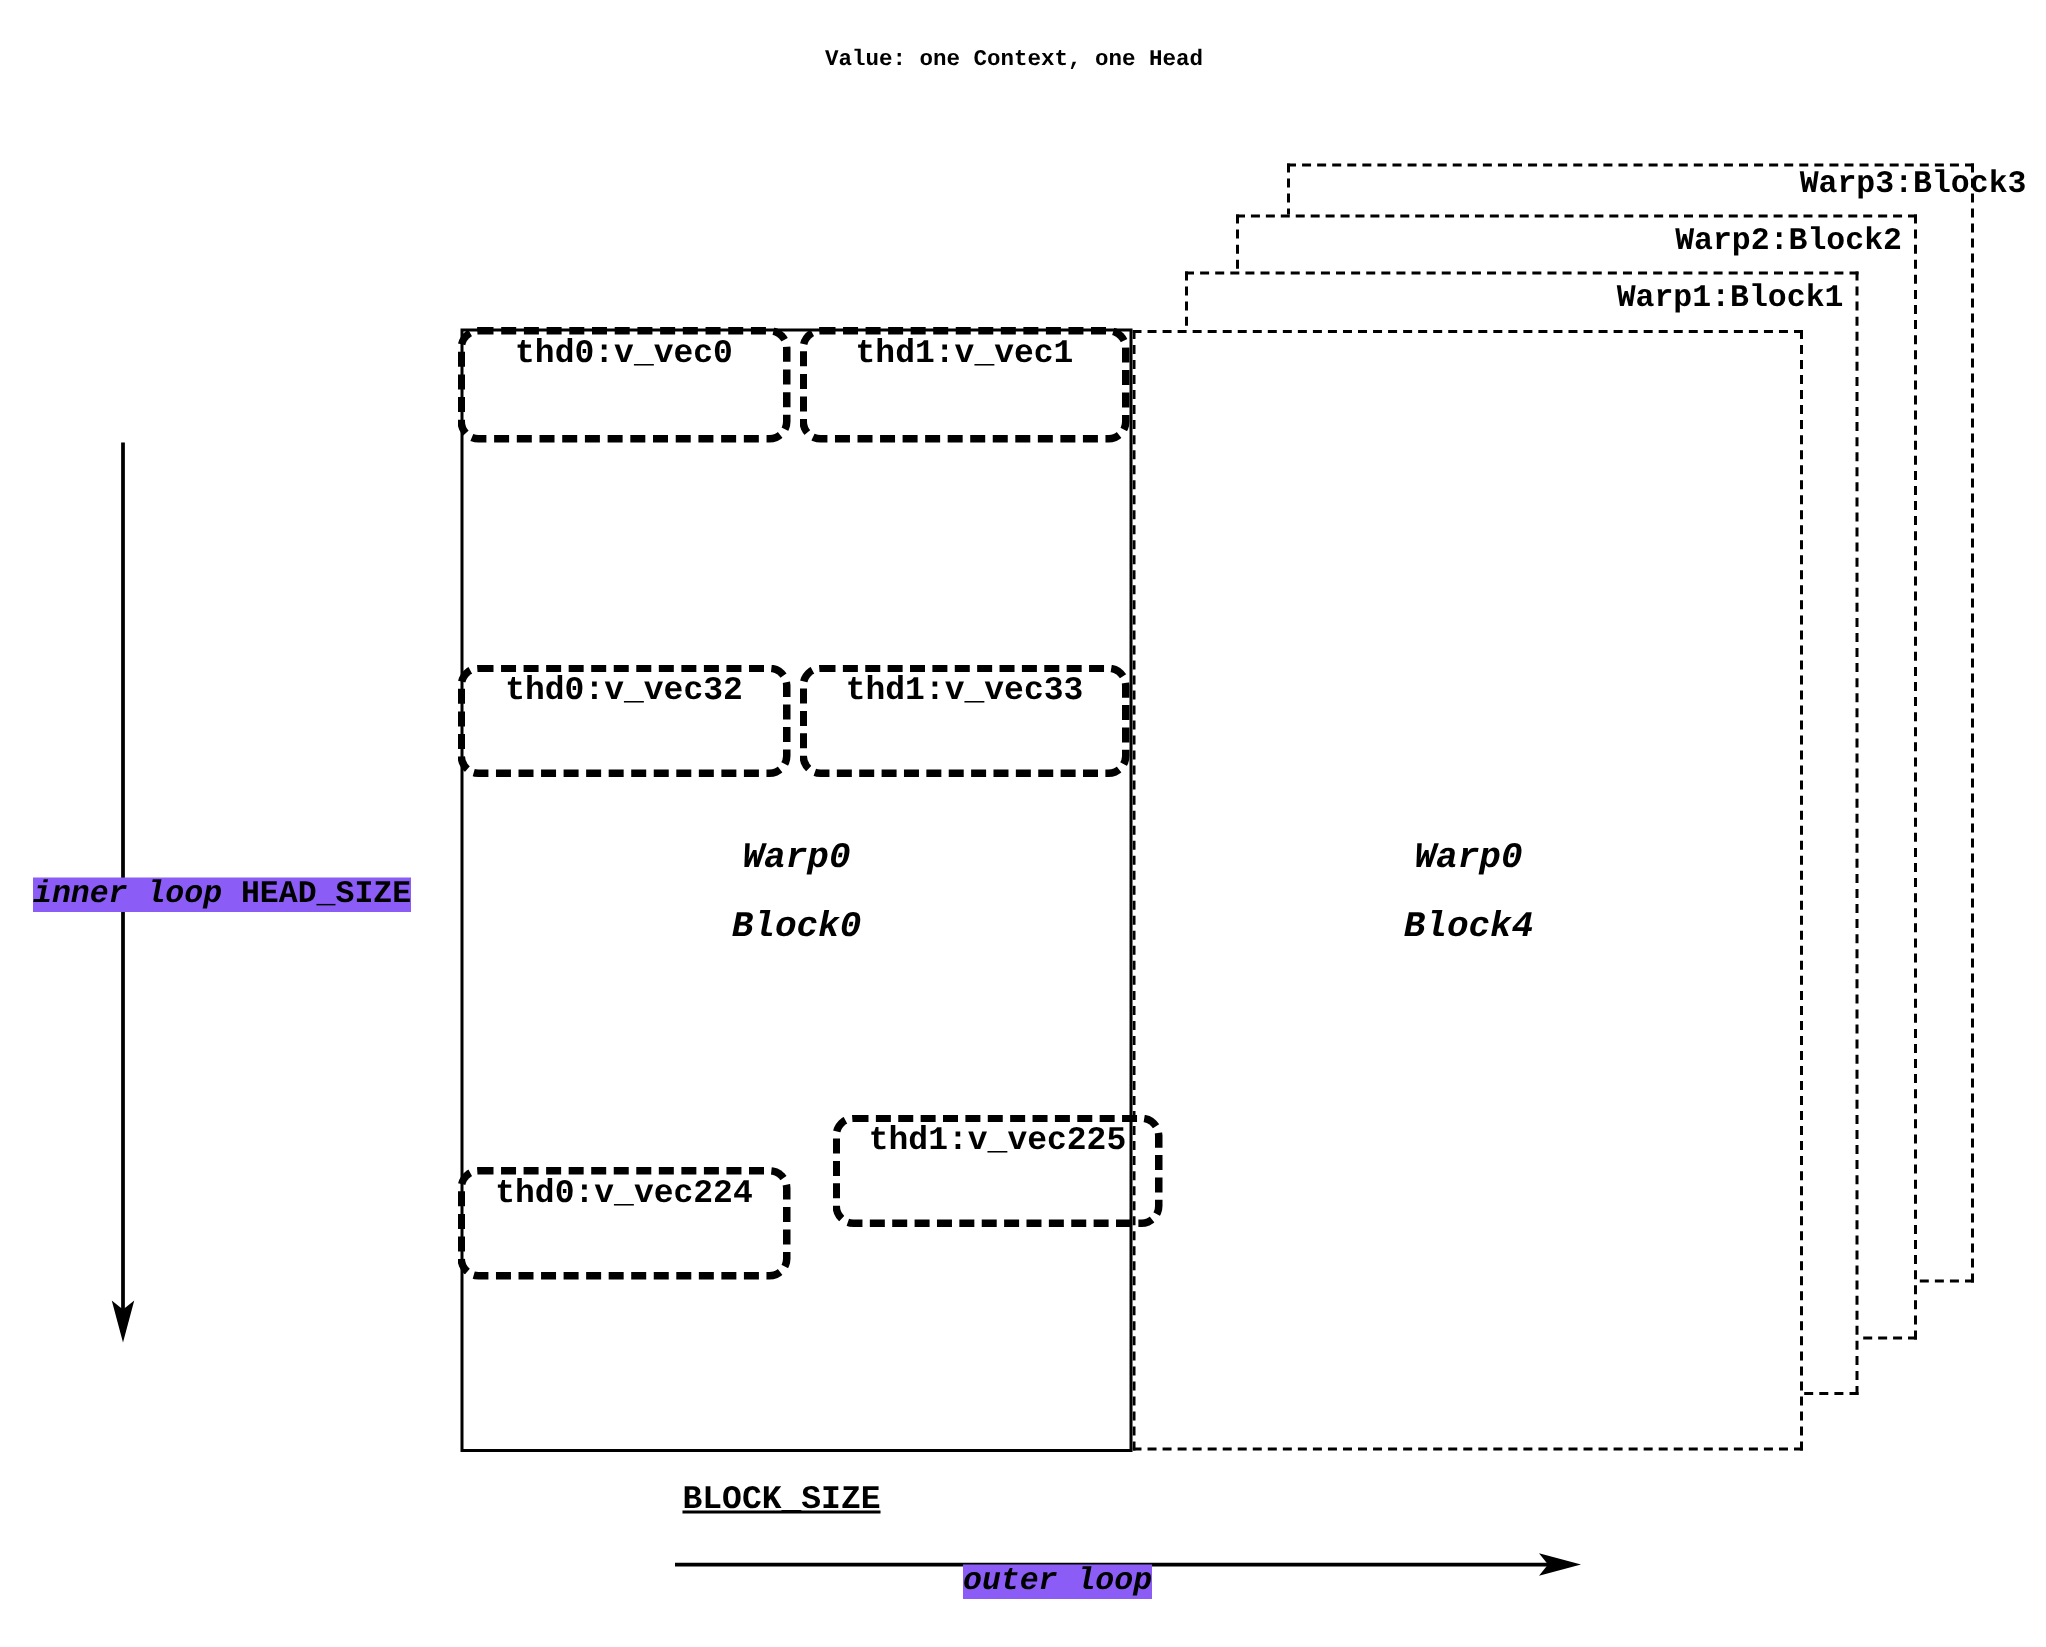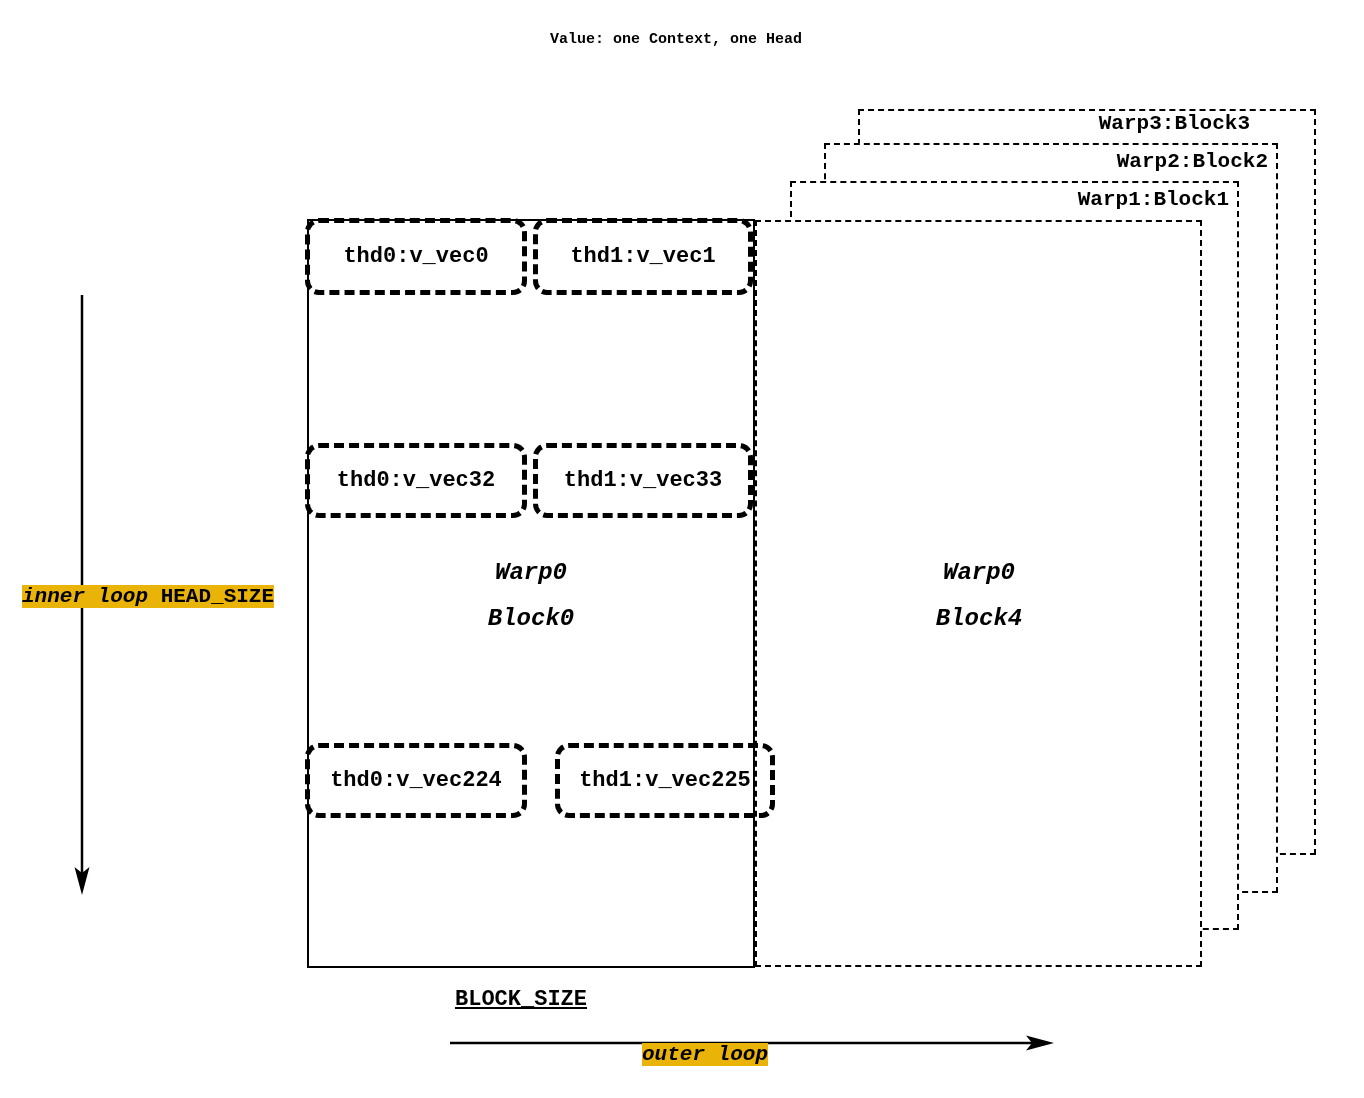--- a/index.html
+++ b/index.html
@@ -19,67 +19,67 @@
     position:absolute;font-size:21px;white-space:nowrap;text-align:right;
   }
   
   .solid-block{
     position:absolute;border:2px solid #000;background:#ffffff;box-sizing:border-box;
   }
   
   .vec-box{
     position:absolute;border:5px dashed #000;border-radius:14px;
     box-sizing:border-box;background:transparent;
-    display:flex;align-items:center;justify-content:center;
+    display:flex;justify-content:center;
     font-size:22px;white-space:nowrap;
   }
   .warp-label{
     position:absolute;font-size:24px;font-style:italic;line-height:46px;
     text-align:center;white-space:nowrap;transform:translateX(-50%);
   }
-  .axis-text{font-size:21px;white-space:nowrap;background:#eab308;}
+  .axis-text{font-size:21px;white-space:nowrap;background:#8b5cf6;}
   .italic{font-style:italic;}
   .blocksize{font-size:22px;white-space:nowrap;transform:translateX(-50%);text-decoration:underline;}
   svg{display:block;overflow:visible;}
 </style>
 </head>
 <body>
 
 <div id="canvas">
 
   <div class="abs title" style="left:550px;top:31px;">Value: one Context, one Head</div>
 
   <div class="dashed-block" style="left:858px;top:109px;width:458px;height:746px;"></div>
   <div class="dashed-block" style="left:824px;top:143px;width:454px;height:750px;"></div>
   <div class="dashed-block" style="left:790px;top:181px;width:449px;height:749px;"></div>
 
   <div class="dashed-block" style="left:755px;top:220px;width:447px;height:747px;"></div>
 
   <div class="stack-label" style="right:1364px;left:auto;"></div>
-  <div class="stack-label" style="left:984px;top:112px;width:266px;">Warp3:Block3</div>
+  <div class="stack-label" style="left:1085px;top:112px;width:266px;">Warp3:Block3</div>
   <div class="stack-label" style="left:1000px;top:150px;width:268px;">Warp2:Block2</div>
   <div class="stack-label" style="left:960px;top:188px;width:269px;">Warp1:Block1</div>
 
   <div class="solid-block" style="left:307px;top:219px;width:448px;height:749px;"></div>
 
   <div class="vec-box" style="left:305px;top:218px;width:222px;height:77px;">
     <span>thd0:v_vec0</span>
   </div>
   <div class="vec-box" style="left:533px;top:218px;width:220px;height:77px;">
     <span>thd1:v_vec1</span>
   </div>
 
   <div class="vec-box" style="left:305px;top:443px;width:222px;height:75px;">
     <span>thd0:v_vec32</span>
   </div>
   <div class="vec-box" style="left:533px;top:443px;width:220px;height:75px;">
     <span>thd1:v_vec33</span>
   </div>
 
-  <div class="vec-box" style="left:305px;top:743px;width:222px;height:75px;">
+  <div class="vec-box" style="left:305px;top:778px;width:222px;height:75px;">
     <span>thd0:v_vec224</span>
   </div>
   <div class="vec-box" style="left:555px;top:743px;width:220px;height:75px;">
     <span>thd1:v_vec225</span>
   </div>
 
   <div class="warp-label" style="left:531px;top:550px;">
     <div>Warp0</div>
     <div>Block0</div>
   </div>

